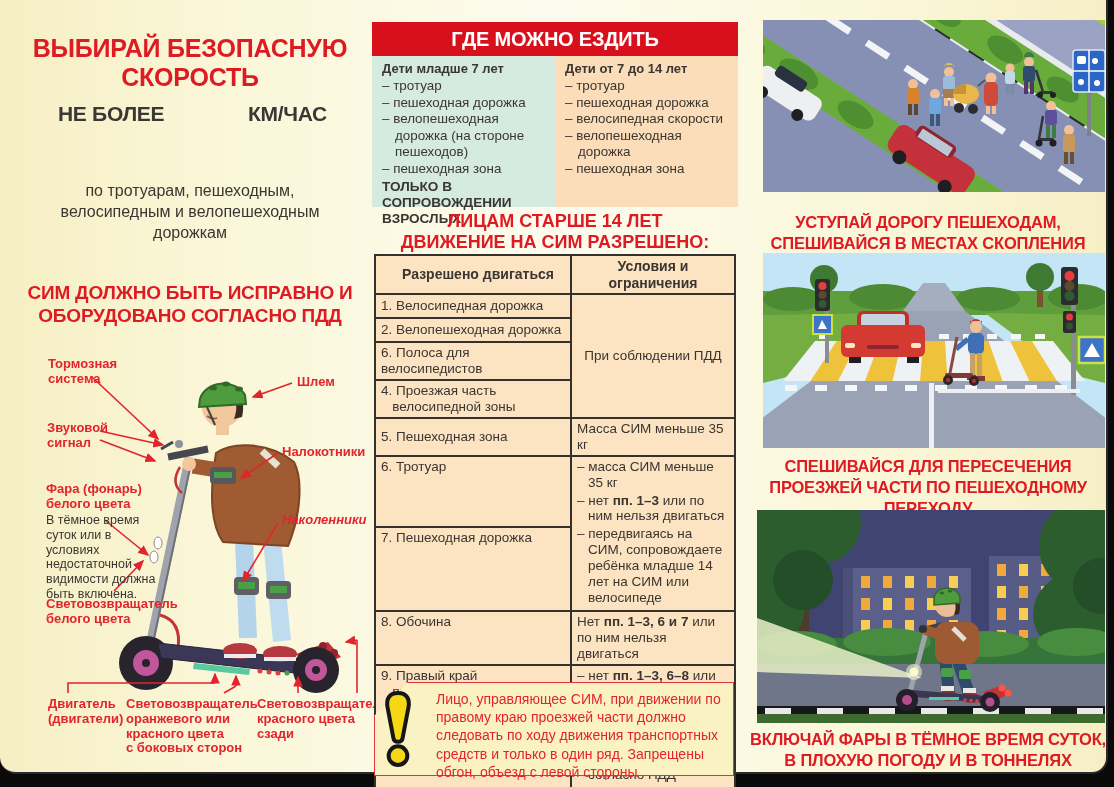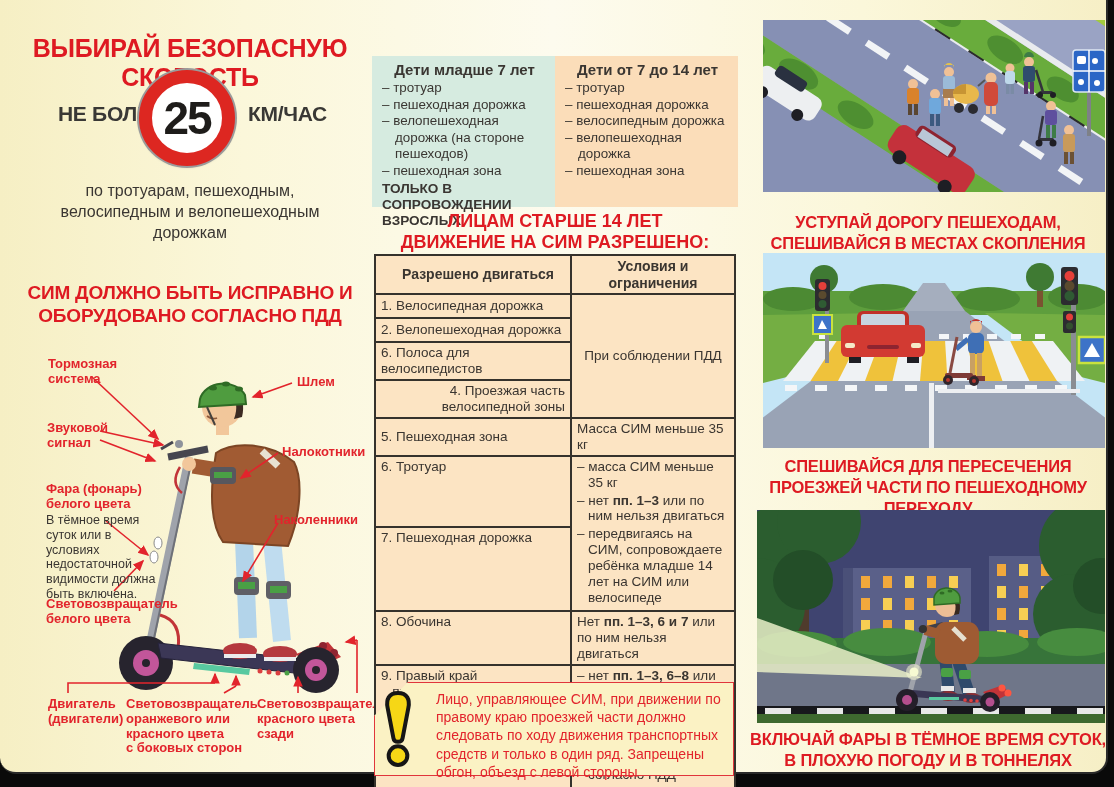--- a/index.html
+++ b/index.html
@@ -28,21 +28,21 @@
   .diagram{left:10px;top:345px;width:360px;height:438px;}
   .callout{position:absolute;color:#E2242C;font-size:13px;font-weight:700;line-height:1.14;white-space:pre-line;}
   .callout-note{position:absolute;color:#3A3632;font-size:12.5px;font-weight:400;line-height:1.18;white-space:pre-line;}
 
   
   .m-bar{left:372px;top:22px;width:366px;height:34px;background:#D8101C;color:#fff;
     font-size:20px;font-weight:700;text-align:center;line-height:34px;letter-spacing:-0.2px;}
   .panel{top:56px;height:151px;padding:5px 8px 0 10px;}
   .panel-mint{left:372px;width:183px;background:#D6EBE0;}
   .panel-peach{left:555px;width:183px;background:#FBDDB9;}
-  .panel h3{margin:0 0 2px 0;font-size:15px;color:#3A3632;text-align:center;}
+  .panel h3{margin:0 0 2px 0;font-size:13px;color:#3A3632;}
   .panel ul{margin:0;padding:0;list-style:none;}
   .panel li{font-size:13.4px;color:#3A3632;line-height:1.24;padding-left:13px;text-indent:-13px;}
   .panel .foot{font-size:13.6px;font-weight:700;color:#3A3632;line-height:1.2;margin-top:1px;}
   .m-title{left:372px;top:211px;width:366px;font-size:18px;font-weight:700;line-height:1.15;}
   table.rules{position:absolute;left:374px;top:254px;width:362px;border-collapse:collapse;background:#FCE4C3;
     font-size:13.5px;color:#3A3530;table-layout:fixed;}
   table.rules th,table.rules td{border:2px solid #35322C;padding:2px 5px;line-height:1.18;}
   table.rules th{font-size:14px;height:26px;text-align:center;padding:2px;}
   table.rules .c1{width:196px;padding-left:12px;}
   td.mid{vertical-align:middle;}
@@ -60,23 +60,20 @@
 </style>
 </head>
 <body>
 
 <div class="stage">
   <div class="sheet">
 
     <div class="abs l-title red center pre">ВЫБИРАЙ БЕЗОПАСНУЮ СКОРОСТЬ</div>
 
     <div class="abs speed-word" style="left:58px;top:102px;">НЕ БОЛЕЕ</div>
-    <div class="abs sign">
-      <span>25</span>
-    </div>
     <div class="abs speed-word" style="left:248px;top:102px;">КМ/ЧАС</div>
 
     <div class="abs l-note dark center pre">по тротуарам, пешеходным,
 велосипедным и велопешеходным
 дорожкам</div>
     <div class="abs l-equip red center pre">СИМ ДОЛЖНО БЫТЬ ИСПРАВНО И
 ОБОРУДОВАНО СОГЛАСНО ПДД</div>
 
     <div class="abs diagram">
       <svg viewBox="0 0 360 438" width="360" height="438" style="position:absolute;left:0;top:0;">
@@ -169,52 +166,53 @@
 сигнал</div>
       <div class="callout" style="left:272px;top:100px;">Налокотники</div>
       <div class="callout" style="left:36px;top:137px;">Фара (фонарь)
 белого цвета</div>
       <div class="callout-note" style="left:36px;top:168px;">В тёмное время
 суток или в
 условиях
 недостаточной
 видимости должна
 быть включена.</div>
-      <div class="callout" style="left:264px;top:168px;">Наколенники</div>
+      <div class="callout" style="left:272px;top:168px;font-style:italic;">Наколенники</div>
       <div class="callout" style="left:36px;top:252px;">Световозвращатель
 белого цвета</div>
       <div class="callout" style="left:38px;top:352px;">Двигатель
 (двигатели)</div>
       <div class="callout" style="left:116px;top:352px;">Световозвращатель
 оранжевого или
 красного цвета
 с боковых сторон</div>
       <div class="callout" style="left:247px;top:352px;">Световозвращатель
 красного цвета
 сзади</div>
     </div>
 
+    <div class="abs m-bar">ГДЕ МОЖНО ЕЗДИТЬ</div>
 
     <div class="abs panel panel-mint">
       <h3>Дети младше 7 лет</h3>
       <ul>
         <li>– тротуар</li>
         <li>– пешеходная дорожка</li>
         <li>– велопешеходная дорожка (на стороне пешеходов)</li>
         <li>– пешеходная зона</li>
       </ul>
       <div class="foot">ТОЛЬКО В СОПРОВОЖДЕНИИ ВЗРОСЛЫХ</div>
     </div>
 
     <div class="abs panel panel-peach">
       <h3>Дети от 7 до 14 лет</h3>
       <ul>
         <li>– тротуар</li>
         <li>– пешеходная дорожка</li>
-        <li>– велосипедным дорожка</li>
+        <li>– велосипедная скорости</li>
         <li>– велопешеходная дорожка</li>
         <li>– пешеходная зона</li>
       </ul>
     </div>
 
     <div class="abs m-title red center pre">ЛИЦАМ СТАРШЕ 14 ЛЕТ
 ДВИЖЕНИЕ НА СИМ РАЗРЕШЕНО:</div>
 
     <table class="rules">
       <tbody>
@@ -226,21 +224,21 @@
         <td class="mid" style="height:24px;margin-left:30px;">1. Велосипедная дорожка</td>
         <td class="mid center" rowspan="4">При соблюдении ПДД</td>
       </tr>
       <tr>
         <td class="mid" style="height:24px;">2. Велопешеходная дорожка</td>
       </tr>
       <tr>
         <td class="mid" style="height:24px;">6. Полоса для велосипедистов</td>
       </tr>
       <tr>
-        <td class="mid pre" style="height:38px;text-align:right;">4. Проезжая часть
+        <td class="mid pre" style="height:38px;">4. Проезжая часть
 &nbsp;&nbsp;&nbsp;велосипедной зоны</td>
       </tr>
       <tr>
         <td class="mid" style="height:26px;">5. Пешеходная зона</td>
         <td class="mid">Масса СИМ меньше 35 кг</td>
       </tr>
       <tr>
         <td class="top" style="height:54px;">6. Тротуар</td>
         <td class="top" rowspan="2">
           <div class="hang"><span>– масса СИМ меньше 35 кг</span></div>

